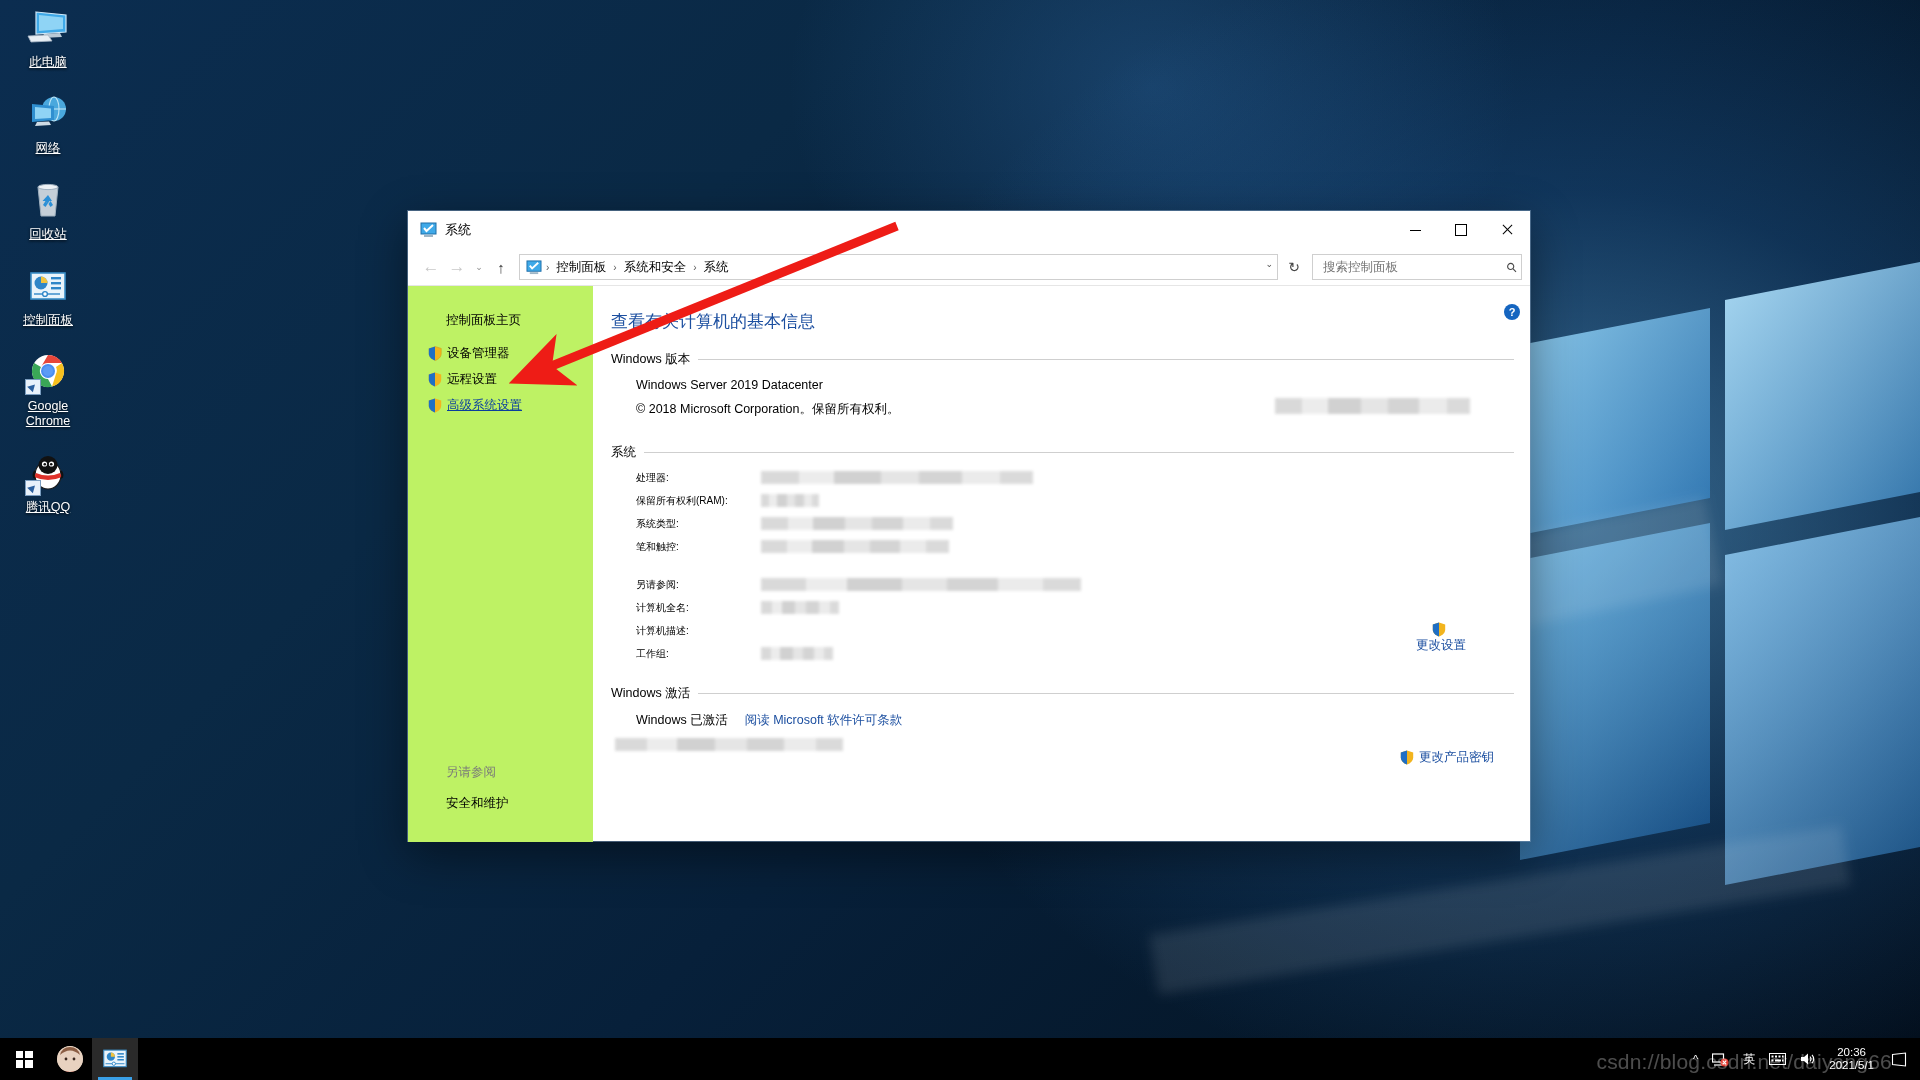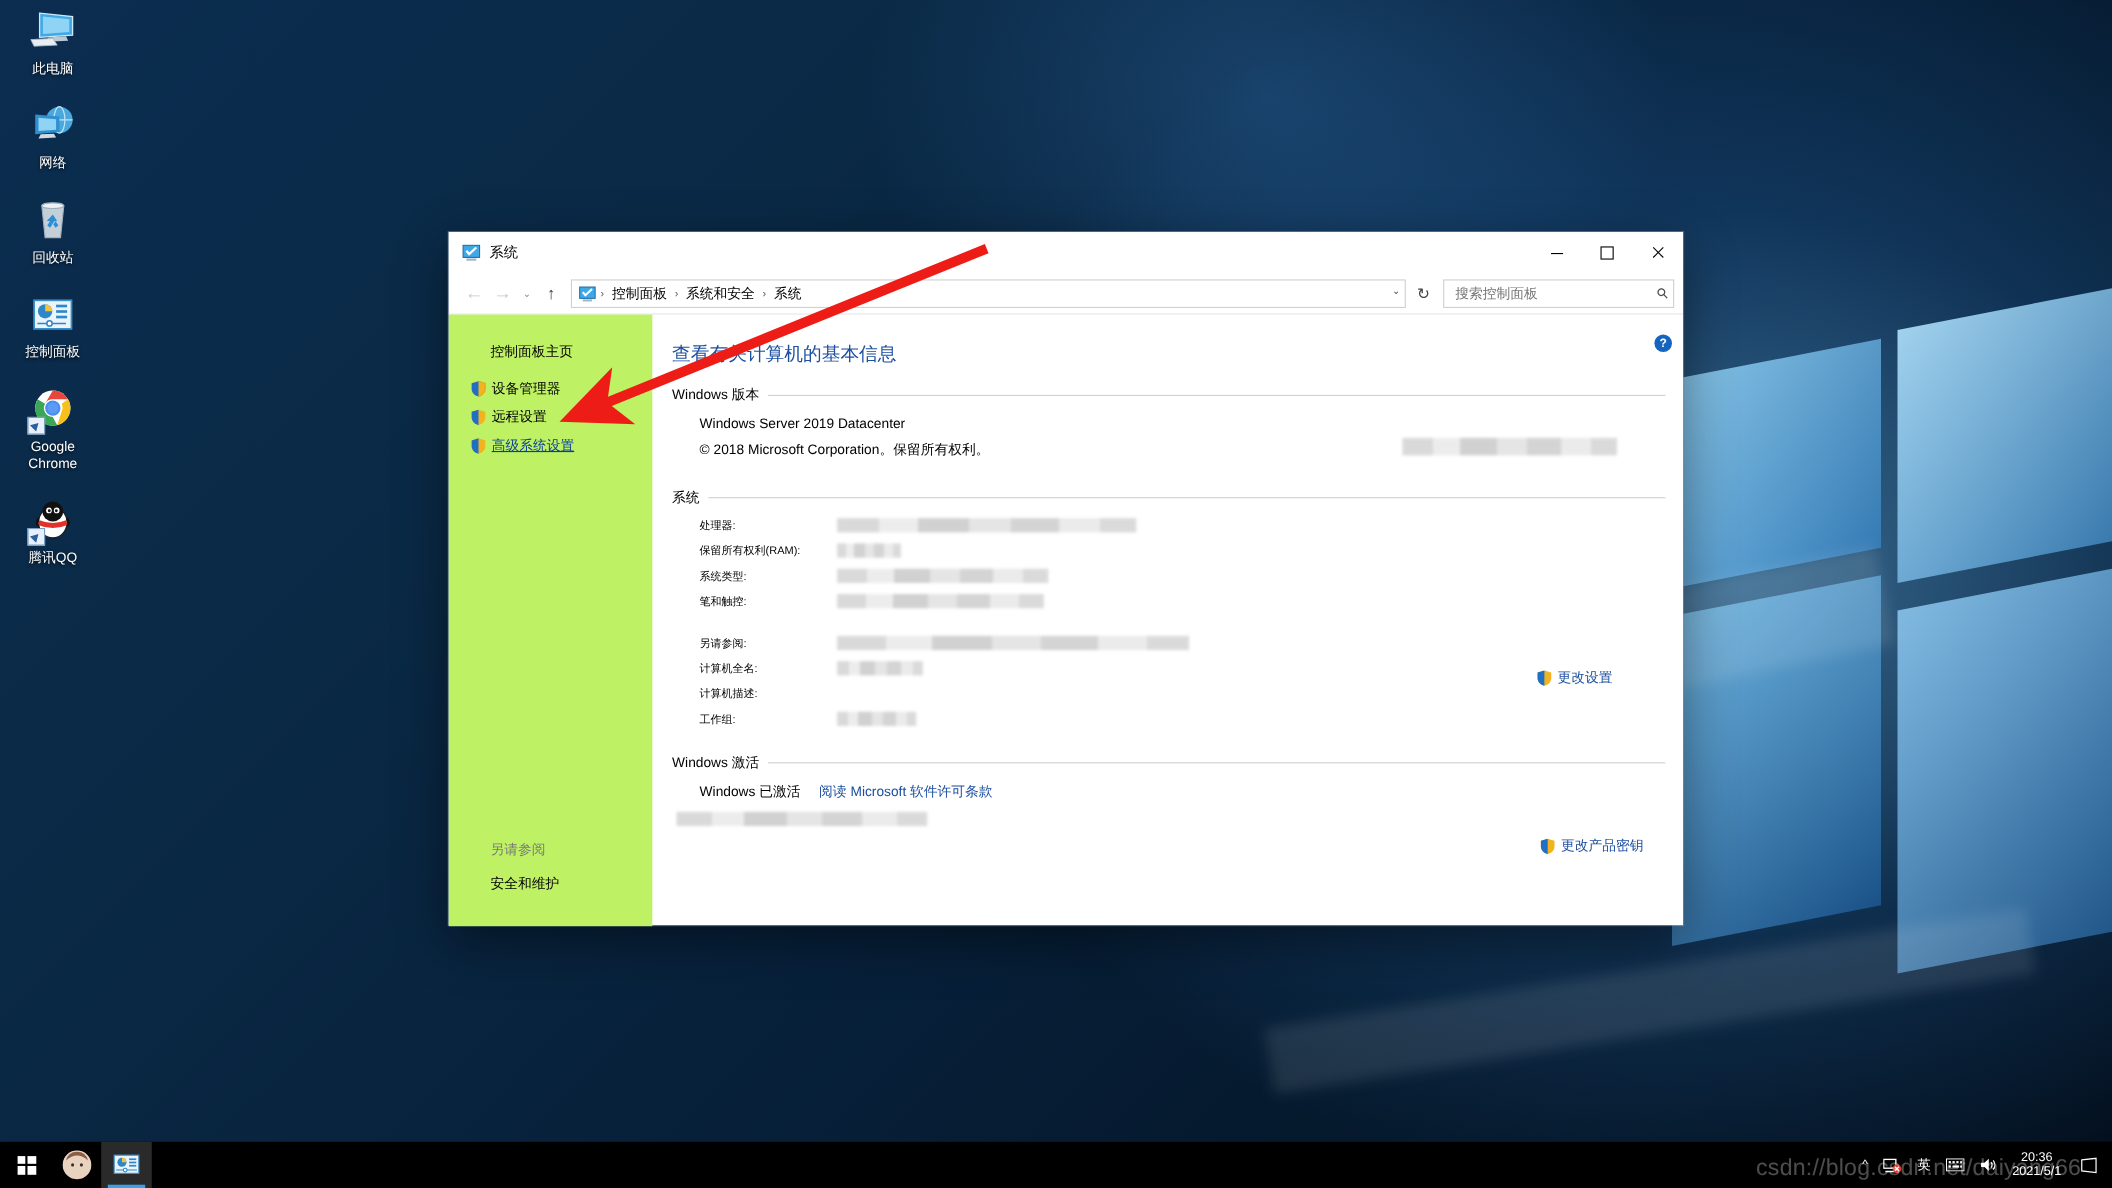--- a/index.html
+++ b/index.html
@@ -56,21 +56,21 @@
   #desk-icons{position:absolute;left:0;top:6px;width:96px;}
   .desk-icon{
     width:96px;margin-bottom:22px;text-align:center;
     color:#fff;font-size:12.5px;line-height:15px;
     text-shadow:0 1px 3px rgba(0,0,0,0.85);
     cursor:default;
   }
   .desk-icon .glyph{
     width:44px;height:44px;margin:0 auto 5px;position:relative;
   }
-  .desk-label{display:block;padding:0 4px;}
+  .desk-label{display:block;padding:0 4px;text-decoration:underline;}
   .shortcut-arrow{
     position:absolute;left:-1px;bottom:-1px;width:14px;height:14px;
     background:#e8f1fb;border:1px solid #7a9dc0;
   }
   .shortcut-arrow:after{
     content:"";position:absolute;left:3px;top:3px;
     border-left:7px solid #2b5f9e;border-top:4px solid transparent;border-bottom:4px solid transparent;
     transform:rotate(-45deg);
   }
 
@@ -464,21 +464,21 @@
           <span class="v"><span class="redact" style="width:78px;"></span></span>
         </div>
         <div class="kv">
           <span class="k">计算机描述:</span>
           <span class="v"></span>
         </div>
         <div class="kv">
           <span class="k">工作组:</span>
           <span class="v"><span class="redact" style="width:72px;"></span></span>
         </div>
-        <div class="chg-link" style="right:48px;top:30px;">
+        <div class="chg-link" style="right:48px;top:44px;flex-direction:column;">
           <span class="shield">
             <svg width="14" height="15" viewBox="0 0 14 15">
                 <path d="M7 0.5 L13.2 2.4 V7.6 C13.2 11 10.6 13.4 7 14.5 C3.4 13.4 0.8 11 0.8 7.6 V2.4 Z" fill="#f2b41e"></path>
                 <path d="M7 0.5 L0.8 2.4 V7.6 C0.8 11 3.4 13.4 7 14.5 Z" fill="#1f6fc4"></path>
               </svg>
           </span>
           <span>更改设置</span>
         </div>
       </div>
 
@@ -488,21 +488,21 @@
           <span class="rule"></span>
         </div>
         <div class="act-line">
           <span>Windows 已激活</span>
           <span style="display:inline-block;width:10px;"></span>
           <a href="#">阅读 Microsoft 软件许可条款</a>
         </div>
         <div style="padding-left:4px;margin-top:6px;">
           <span class="redact" style="width:228px;"></span>
         </div>
-        <div class="chg-link" style="right:20px;top:76px;">
+        <div class="chg-link" style="right:20px;top:64px;">
           <span class="shield">
             <svg width="14" height="15" viewBox="0 0 14 15">
                 <path d="M7 0.5 L13.2 2.4 V7.6 C13.2 11 10.6 13.4 7 14.5 C3.4 13.4 0.8 11 0.8 7.6 V2.4 Z" fill="#f2b41e"></path>
                 <path d="M7 0.5 L0.8 2.4 V7.6 C0.8 11 3.4 13.4 7 14.5 Z" fill="#1f6fc4"></path>
               </svg>
           </span>
           <span>更改产品密钥</span>
         </div>
       </div>
 

